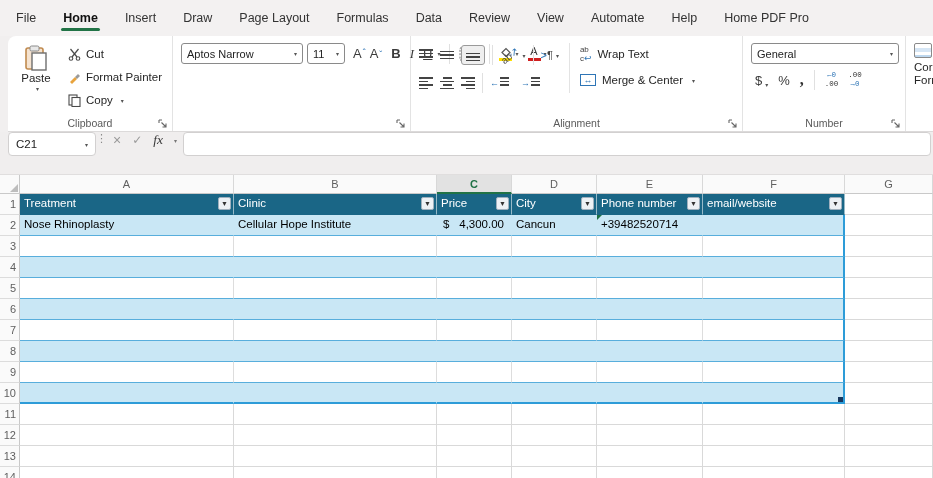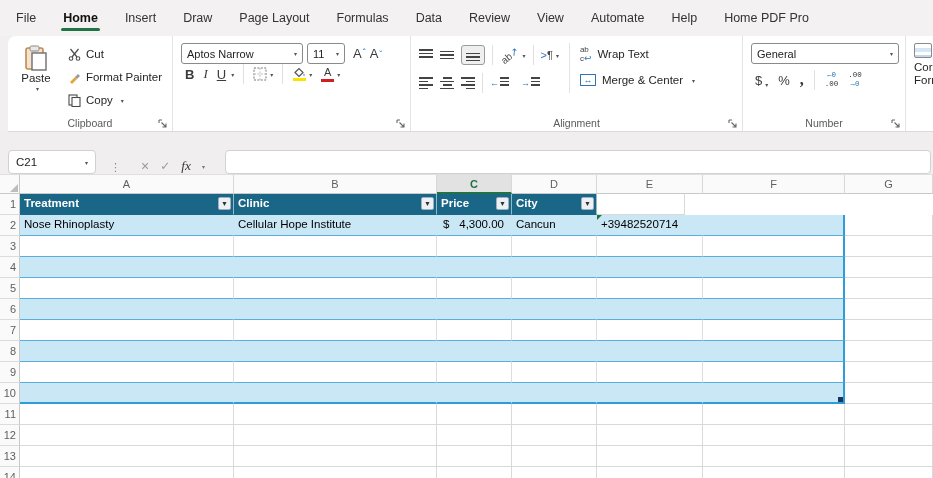--- a/index.html
+++ b/index.html
@@ -30,21 +30,21 @@
 
   
   .clip-content { display:flex; gap:8px; }
   .paste-btn { width:44px; display:flex; flex-direction:column; align-items:center;
     gap:1px; font-size:11.5px; color:#262626; padding-top:2px; }
   .clip-col { display:flex; flex-direction:column; gap:1px; }
   .small-btn { height:22px; display:flex; align-items:center; gap:5px; padding:0 4px;
     font-size:11.5px; color:#262626; white-space:nowrap; }
 
   
-  .font-rows { display:flex; flex-direction:column; }
+  .font-rows { display:flex; gap:5px; }
   .font-r1 { display:flex; align-items:center; gap:4px; }
   .font-r2 { display:flex; align-items:center; gap:9px; padding-left:4px; }
   .fbtn { font-size:13px; color:#3B3B3B; display:flex; align-items:flex-end; }
   .fb-b { font-weight:bold; }
   .fb-i { font-style:italic; font-family:"Liberation Serif",serif; }
   .fb-u { text-decoration:underline; }
   .caret { font-size:9px; color:#2E75B6; margin-left:1px; position:relative; top:-4px; }
   .colorbar { display:inline-block; width:13px; height:3px; margin-top:1px; }
   .stackbtn { display:flex; flex-direction:column; align-items:center; line-height:1; }
   .vsep { width:1px; height:20px; background:#E0E0E0; }
@@ -80,22 +80,22 @@
   .comma { font-size:16px; font-weight:bold; color:#333; font-family:"Liberation Serif",serif; }
 
   
   .clipped-grp { padding:7px 0 0 8px; overflow:hidden; flex:1; }
   .clip-btn { display:flex; flex-direction:column; align-items:flex-start; gap:2px;
     font-size:11.5px; color:#262626; line-height:1.25; }
   .cf-ico { width:18px; height:15px; border:1px solid #8A8A8A; border-radius:2px;
     background:linear-gradient(to bottom,#fff 0 4px,#D6E6F5 4px 8px,#fff 8px 11px,#BDD7EE 11px 15px); }
 
   
-  .fbar { height:43px; background:#F0EEEE; display:flex; align-items:flex-end;
-    padding:0 2px 0 8px; gap:14px; border-bottom:1px solid #E0DEDE; }
+  .fbar { height:43px; background:#F0EEEE; display:flex; align-items:flex-start;
+    padding:0 2px 0 8px; gap:0; border-bottom:1px solid #E0DEDE; }
   .namebox { width:88px; height:24px; background:#fff; border:1px solid #D2D0D0;
     border-radius:4px; display:flex; align-items:center; justify-content:space-between;
     padding:0 7px; font-size:11.5px; color:#222; }
   .dots { color:#8A8A8A; font-size:11px; letter-spacing:0; }
   .fx-cluster { display:flex; align-items:center; gap:11px; padding:0 6px; }
   .fxX { color:#9A9A9A; font-size:14px; }
   .fxC { color:#9A9A9A; font-size:12px; }
   .fx { font-family:"Liberation Serif",serif; font-style:italic; font-size:13.5px; color:#3B3B3B; }
   .fxchev { font-size:6px; color:#777; }
   .finput { flex:1; height:24px; background:#fff; border:1px solid #D2D0D0;
@@ -113,21 +113,21 @@
   .g-colh.sel { background:#E2E2E2; color:#1E7145; font-weight:bold;
     border-bottom:2px solid #217346; }
   .g-row { display:flex; height:21px; }
   .g-rowhead { width:20px; background:#FAFAFA; border-right:1px solid #C9C9C9;
     border-bottom:1px solid #DCDCDC; font-size:11px; color:#5F5F5F; text-align:right;
     padding-right:3px; line-height:20px; }
   .g-cell { height:21px; border-right:1px solid transparent; border-bottom:1px solid transparent;
     font-size:11.5px; color:#000; line-height:19px; white-space:nowrap; overflow:hidden;
     padding-left:4px; position:relative; }
   .g-cell.plain { border-right-color:#D9D9D9; border-bottom-color:#D9D9D9; }
-  .g-cell.th { color:#fff; font-weight:bold; border-right:1px solid rgba(255,255,255,.55);
+  .g-cell.th { color:#fff; font-weight:normal; border-right:1px solid rgba(255,255,255,.55);
     padding-right:31px; }
   .filter-btn { position:absolute; right:2px; top:3px; width:13px; height:13px;
     background:#EDF1F5; border:1px solid #9FB0BE; border-radius:2px; display:flex;
     align-items:center; justify-content:center; font-size:7px; color:#333; line-height:1; }
   .price-cell { display:flex; justify-content:space-between; padding:0 7px 0 6px; }
   .err-tri { position:absolute; left:0; top:0; width:0; height:0;
     border-top:5px solid #1E7145; border-right:5px solid transparent; }
   .tbl-handle { position:absolute; right:0; bottom:0; width:5px; height:5px; background:#17375E; }
 
   svg { display:block; }
@@ -429,20 +429,22 @@
       <div class="g-colh" style="width: 142px;">F</div>
       <div class="g-colh" style="width: 88px;">G</div>
     </div>
   <div id="gridbody">
       <div class="g-row">
         <div class="g-rowhead">1</div>
         <div class="g-cell th" style="width: 214px; background: rgb(26, 102, 134);"><span>Treatment</span><div class="filter-btn">▼</div></div>
         <div class="g-cell th" style="width: 203px; background: rgb(26, 102, 134);"><span>Clinic</span><div class="filter-btn">▼</div></div>
         <div class="g-cell th" style="width: 75px; background: rgb(26, 102, 134);"><span>Price</span><div class="filter-btn">▼</div></div>
         <div class="g-cell th" style="width: 85px; background: rgb(26, 102, 134);"><span>City</span><div class="filter-btn">▼</div></div>
+        <div class="g-cell th" style="width: 106px; background: rgb(26, 102, 134);"><span>Phone number</span><div class="filter-btn">▼</div></div>
+        <div class="g-cell th" style="width: 142px; background: rgb(26, 102, 134);"><span>email/website</span><div class="filter-btn">▼</div></div>
         <div class="g-cell plain" style="width: 88px;"></div>
       </div>
       <div class="g-row">
         <div class="g-rowhead">2</div>
         <div class="g-cell" style="width: 214px; background: rgb(201, 231, 245); border-bottom-color: rgb(88, 174, 220);">Nose Rhinoplasty</div>
         <div class="g-cell" style="width: 203px; background: rgb(201, 231, 245); border-bottom-color: rgb(88, 174, 220);">Cellular Hope Institute</div>
         <div class="g-cell price-cell" style="width: 75px; background: rgb(201, 231, 245); border-bottom-color: rgb(88, 174, 220);">
           <span>$</span>
           <span>4,300.00</span>
         </div>

